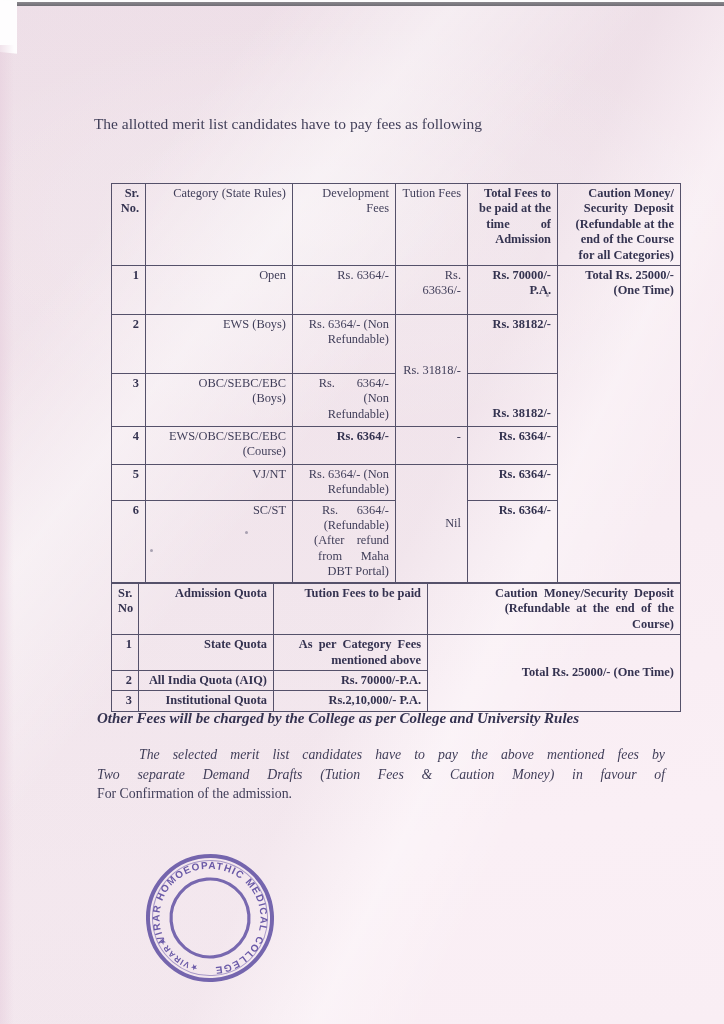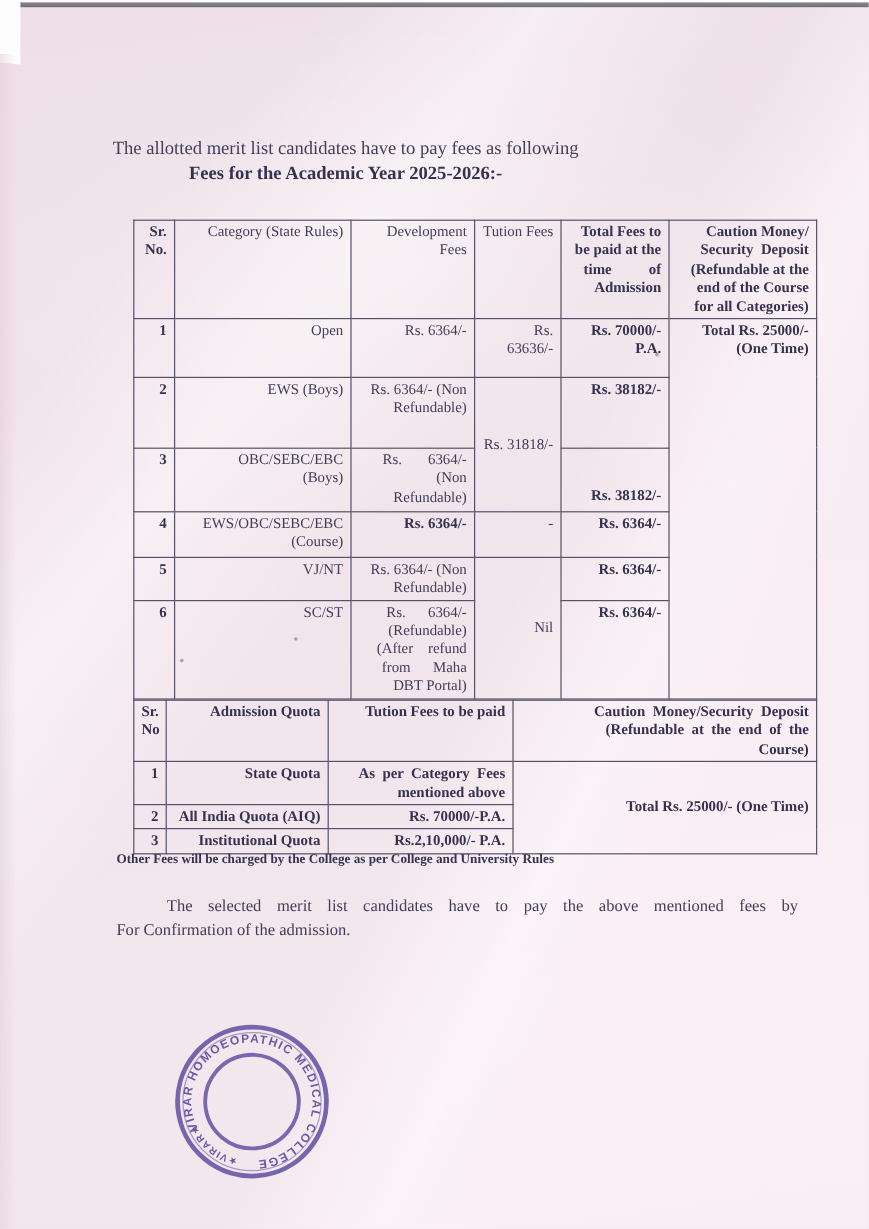--- a/index.html
+++ b/index.html
@@ -32,43 +32,42 @@
   td{border:1.4px solid #55516a;vertical-align:top;padding:2px 6px 2px 6px;
      font-size:12.4px;line-height:1.24;color:#403e59;overflow:hidden;text-align:right;}
   .pw{white-space:pre-wrap;}
   .mid{vertical-align:middle;}
   .bot{vertical-align:bottom;padding-bottom:5px;}
   #t1{left:111px;top:183px;width:569px;}
   #t2{left:111px;top:583px;width:569px;}
   #t2 td{font-weight:bold;color:#343250;}
   .cap-pad{margin-top:27px;}
 
-  .heading{position:absolute;left:97px;top:710px;width:575px;font-size:11px;font-weight:bold;color:#343250;}
+  .heading{position:absolute;left:97px;top:710px;width:575px;font-size:15px;font-weight:bold;color:#343250;font-style:italic;}
   .para{position:absolute;left:97px;top:745px;width:568px;font-size:13.8px;line-height:19.6px;color:#403e59;}
-  .jline{text-align:justify;text-align-last:justify;}
+  .jline{text-align:justify;text-align-last:justify;font-style:italic;}
   .indent{text-indent:42px;}
 
   .stamp{position:absolute;left:135px;top:843px;width:150px;height:150px;transform:rotate(-5deg);opacity:.88;}
   .stamp text{font-family:"Liberation Sans","DejaVu Sans",sans-serif;font-weight:bold;fill:#57469e;}
 
   .dot{position:absolute;width:3px;height:3px;border-radius:50%;background:#6b6880;opacity:.55;}
 </style>
 </head>
 <body>
 
 <div class="paper">
   <div class="crease"></div>
   <div class="top-white"></div>
   <div class="top-edge"></div>
   <div class="corner-white"></div>
   <div class="left-shade"></div>
 
   <div class="title-block">
     <div>The allotted merit list candidates have to pay fees as following</div>
-    <div class="title-bold">Fees for the Academic Year 2025-2026:-</div>
   </div>
 
   <table id="t1">
     <colgroup>
         <col style="width:34px">
         <col style="width:147px">
         <col style="width:103px">
         <col style="width:72px">
         <col style="width:90px">
         <col style="width:123px">
@@ -182,20 +181,21 @@
       <td>Institutional Quota</td>
       <td>Rs.2,10,000/- P.A.</td>
     </tr>
   </tbody>
     </table>
 
   <div class="heading">Other Fees will be charged by the College as per College and University Rules</div>
 
   <div class="para">
     <div class="jline indent">The selected merit list candidates have to pay the above mentioned fees by</div>
+    <div class="jline">Two separate Demand Drafts (Tution Fees &amp; Caution Money) in favour of</div>
     <div>For Confirmation of the admission.</div>
   </div>
 
   <svg class="stamp" viewBox="0 0 150 150">
     <defs>
       <path id="ringPath" d="M 62.3,122.3 A 49,49 0 1 1 87.7,27.7 A 49,49 0 1 1 62.3,122.3" fill="none"></path>
     </defs>
     <circle cx="75" cy="75" r="62" fill="none" stroke="#57469e" stroke-width="4" opacity=".92"></circle>
     <circle cx="75" cy="75" r="57.5" fill="none" stroke="#57469e" stroke-width="1" opacity=".55"></circle>
     <circle cx="75" cy="75" r="39" fill="none" stroke="#57469e" stroke-width="3.2" opacity=".9"></circle>

